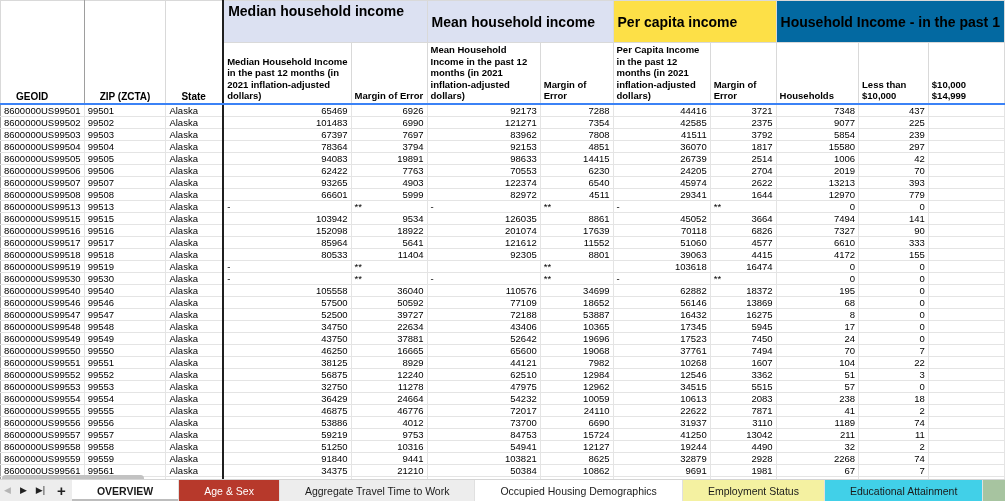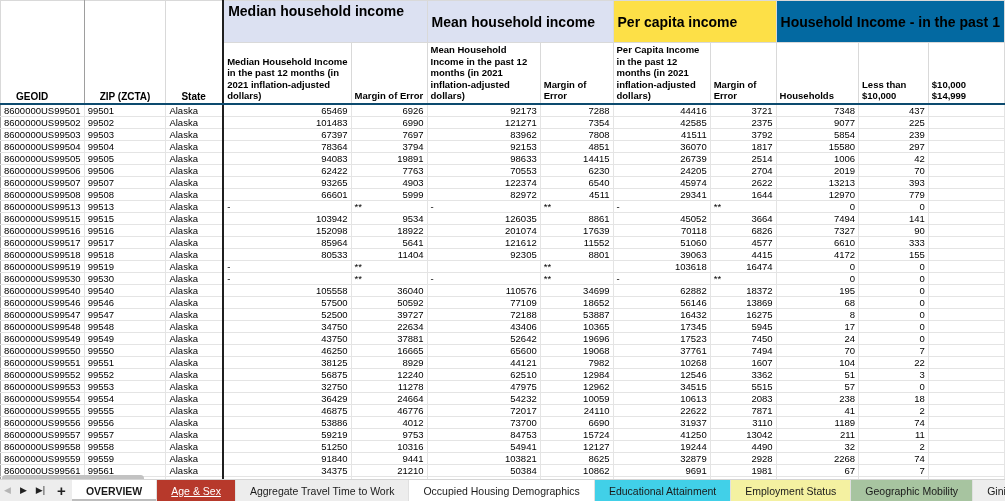--- a/index.html
+++ b/index.html
@@ -16,39 +16,39 @@
   tr.colhead-row{height:38px;}
   th.frozen-h{vertical-align:bottom;font-weight:700;font-size:10px;padding:1px 15px;background:#fff;}
   th.group-h{font-weight:700;font-size:14px;padding:2px 4px;}
   th.col-h{vertical-align:bottom;font-weight:700;font-size:9.5px;line-height:11.5px;
            white-space:normal;padding:1px 3px;background:#fff;}
   th.col-h.num{text-align:left;}
   .v-top{vertical-align:top;}
   .v-mid{vertical-align:middle;}
   
   .divider-r{border-right:2px solid #1f1f1f !important;}
-  thead tr.colhead-row th, thead th.frozen-h{border-bottom:2px solid #0c4a6e;}
+  thead tr.colhead-row th, thead th.frozen-h{border-bottom:2px solid #3b82f6;}
   th.geoid-h{border-right:1px solid #9e9e9e;}
   
   tbody tr{height:11.23px;margin-top:32px;}
   tbody td{border-right:1px solid #e4e4e4;border-bottom:1px solid #e4e4e4;
            font-size:9.5px;line-height:11px;}
   td.c-left{text-align:left;padding-left:3px;}
   td.c-right{text-align:right;padding-right:3px;}
   
   #hscrollbar{position:absolute;left:2px;top:475px;width:142px;height:7px;
               border-radius:4px;background:#c2c2c2;}
   
   #tabbar{position:absolute;left:0;bottom:0;width:1005px;height:21px;background:#ededed;
           border-top:1px solid #d5d5d5;display:flex;align-items:stretch;font-size:10.5px;}
   #tab-nav{display:flex;align-items:center;padding:0 6px 0 4px;gap:9px;flex:0 0 auto;}
   .nav-btn{font-size:9px;line-height:1;cursor:default;color:#212121;}
   .nav-btn.disabled{color:#b5b5b5;}
   .nav-btn.plus{font-size:15px;font-weight:700;margin-left:3px;}
-  .sheet-tab{display:flex;align-items:center;padding:0 14px;white-space:nowrap;
+  .sheet-tab{display:flex;align-items:center;padding:0 25px;white-space:nowrap;
              color:#1a1a1a;border-left:1px solid #e0e0e0;}
   .sheet-tab.active{font-weight:700;background:#fff;box-shadow:inset 0 -2px 0 #bdbdbd;border-left:none;}
 </style>
 </head>
 <body>
 
 <div id="sheet-wrap">
   <table>
     <colgroup>
         <col style="width: 88px;">
@@ -557,20 +557,20 @@
 
 <div id="tabbar">
   <div id="tab-nav">
       <span class="nav-btn disabled">◀</span>
       <span class="nav-btn">▶</span>
       <span class="nav-btn">▶|</span>
       <span class="nav-btn plus">+</span>
     </div>
 
   <div class="sheet-tab active" style="background: rgb(255, 255, 255); color: rgb(26, 26, 26);">OVERVIEW</div>
-    <div class="sheet-tab" style="background: rgb(183, 57, 43); color: rgb(255, 255, 255); text-decoration: underline;">Age &amp; Sex</div>
+    <div class="sheet-tab" style="background: rgb(183, 57, 43); color: rgb(255, 255, 255);">Age &amp; Sex</div>
     <div class="sheet-tab" style="color: rgb(26, 26, 26);">Aggregate Travel Time to Work</div>
     <div class="sheet-tab" style="background: rgb(255, 255, 255); color: rgb(26, 26, 26);">Occupied Housing Demographics</div>
+    <div class="sheet-tab" style="background: rgb(244, 241, 161); color: rgb(26, 26, 26);">Employment Status</div>
     <div class="sheet-tab" style="background: rgb(65, 208, 232); color: rgb(26, 26, 26);">Educational Attainment</div>
-    <div class="sheet-tab" style="background: rgb(244, 241, 161); color: rgb(26, 26, 26);">Employment Status</div>
     <div class="sheet-tab" style="background: rgb(167, 196, 160); color: rgb(26, 26, 26);">Geographic Mobility</div>
     <div class="sheet-tab" style="color: rgb(26, 26, 26);">Gini Data</div>
 </div>
 
 </body></html>

